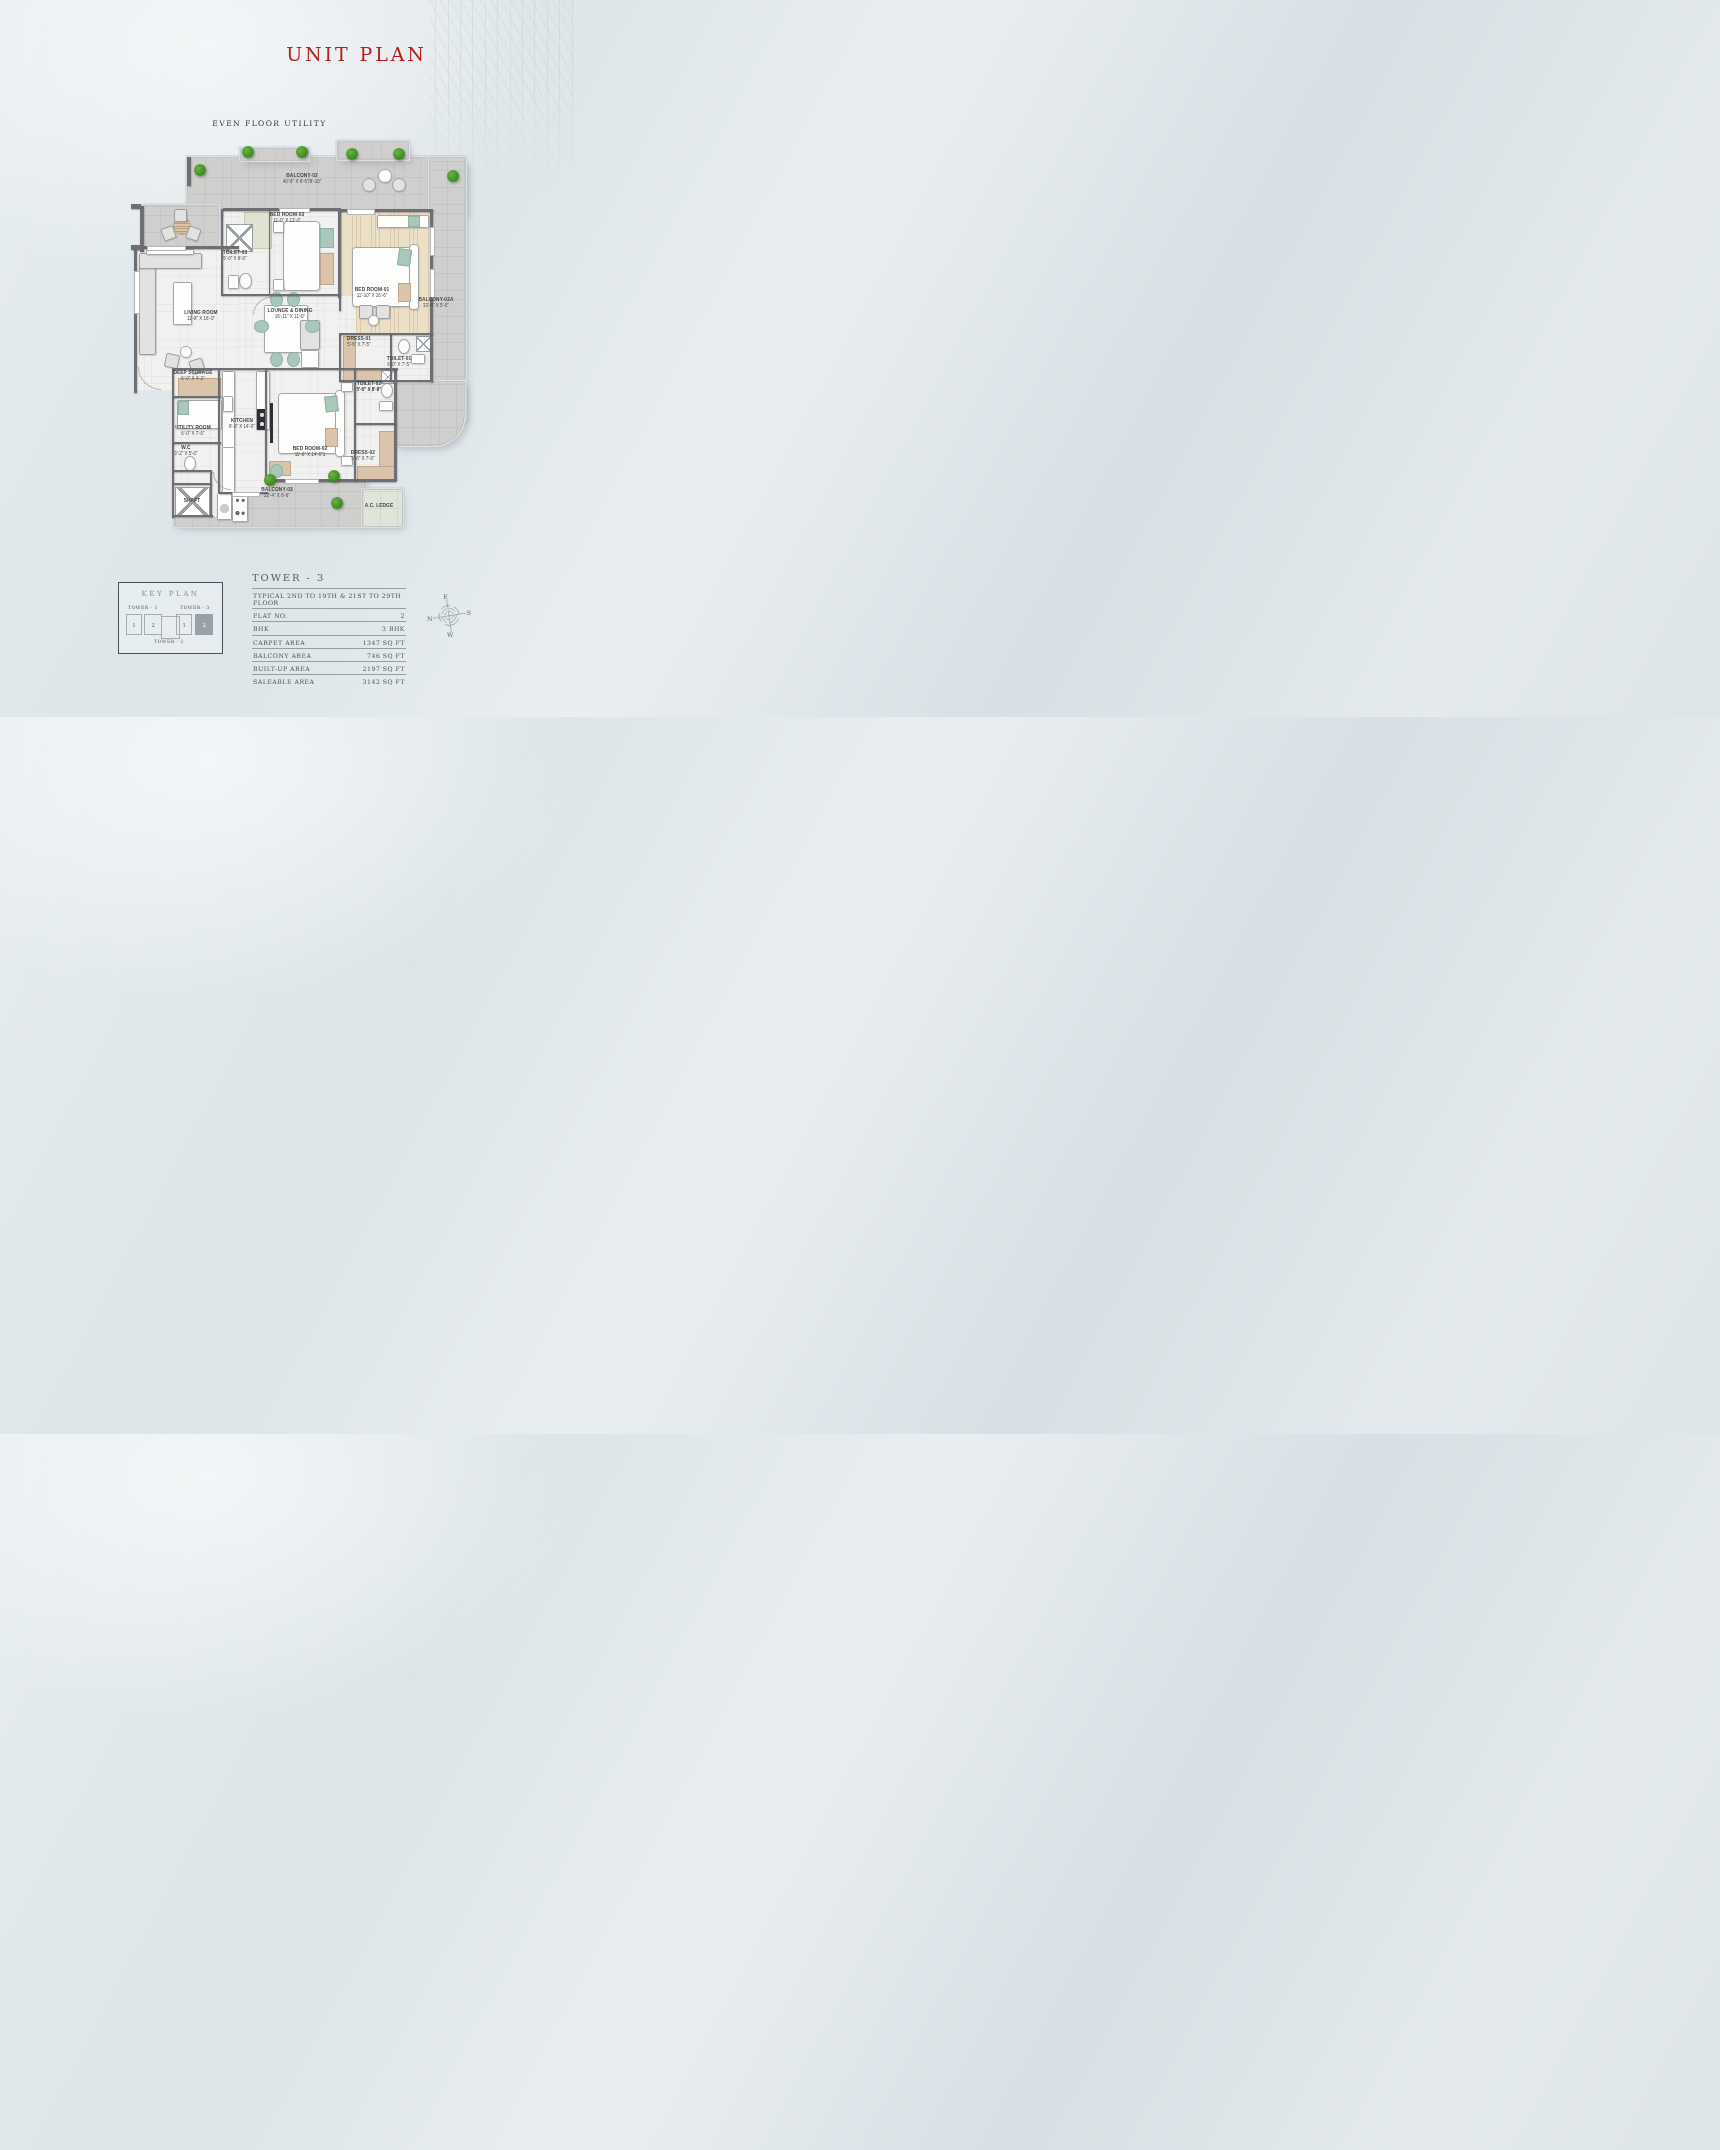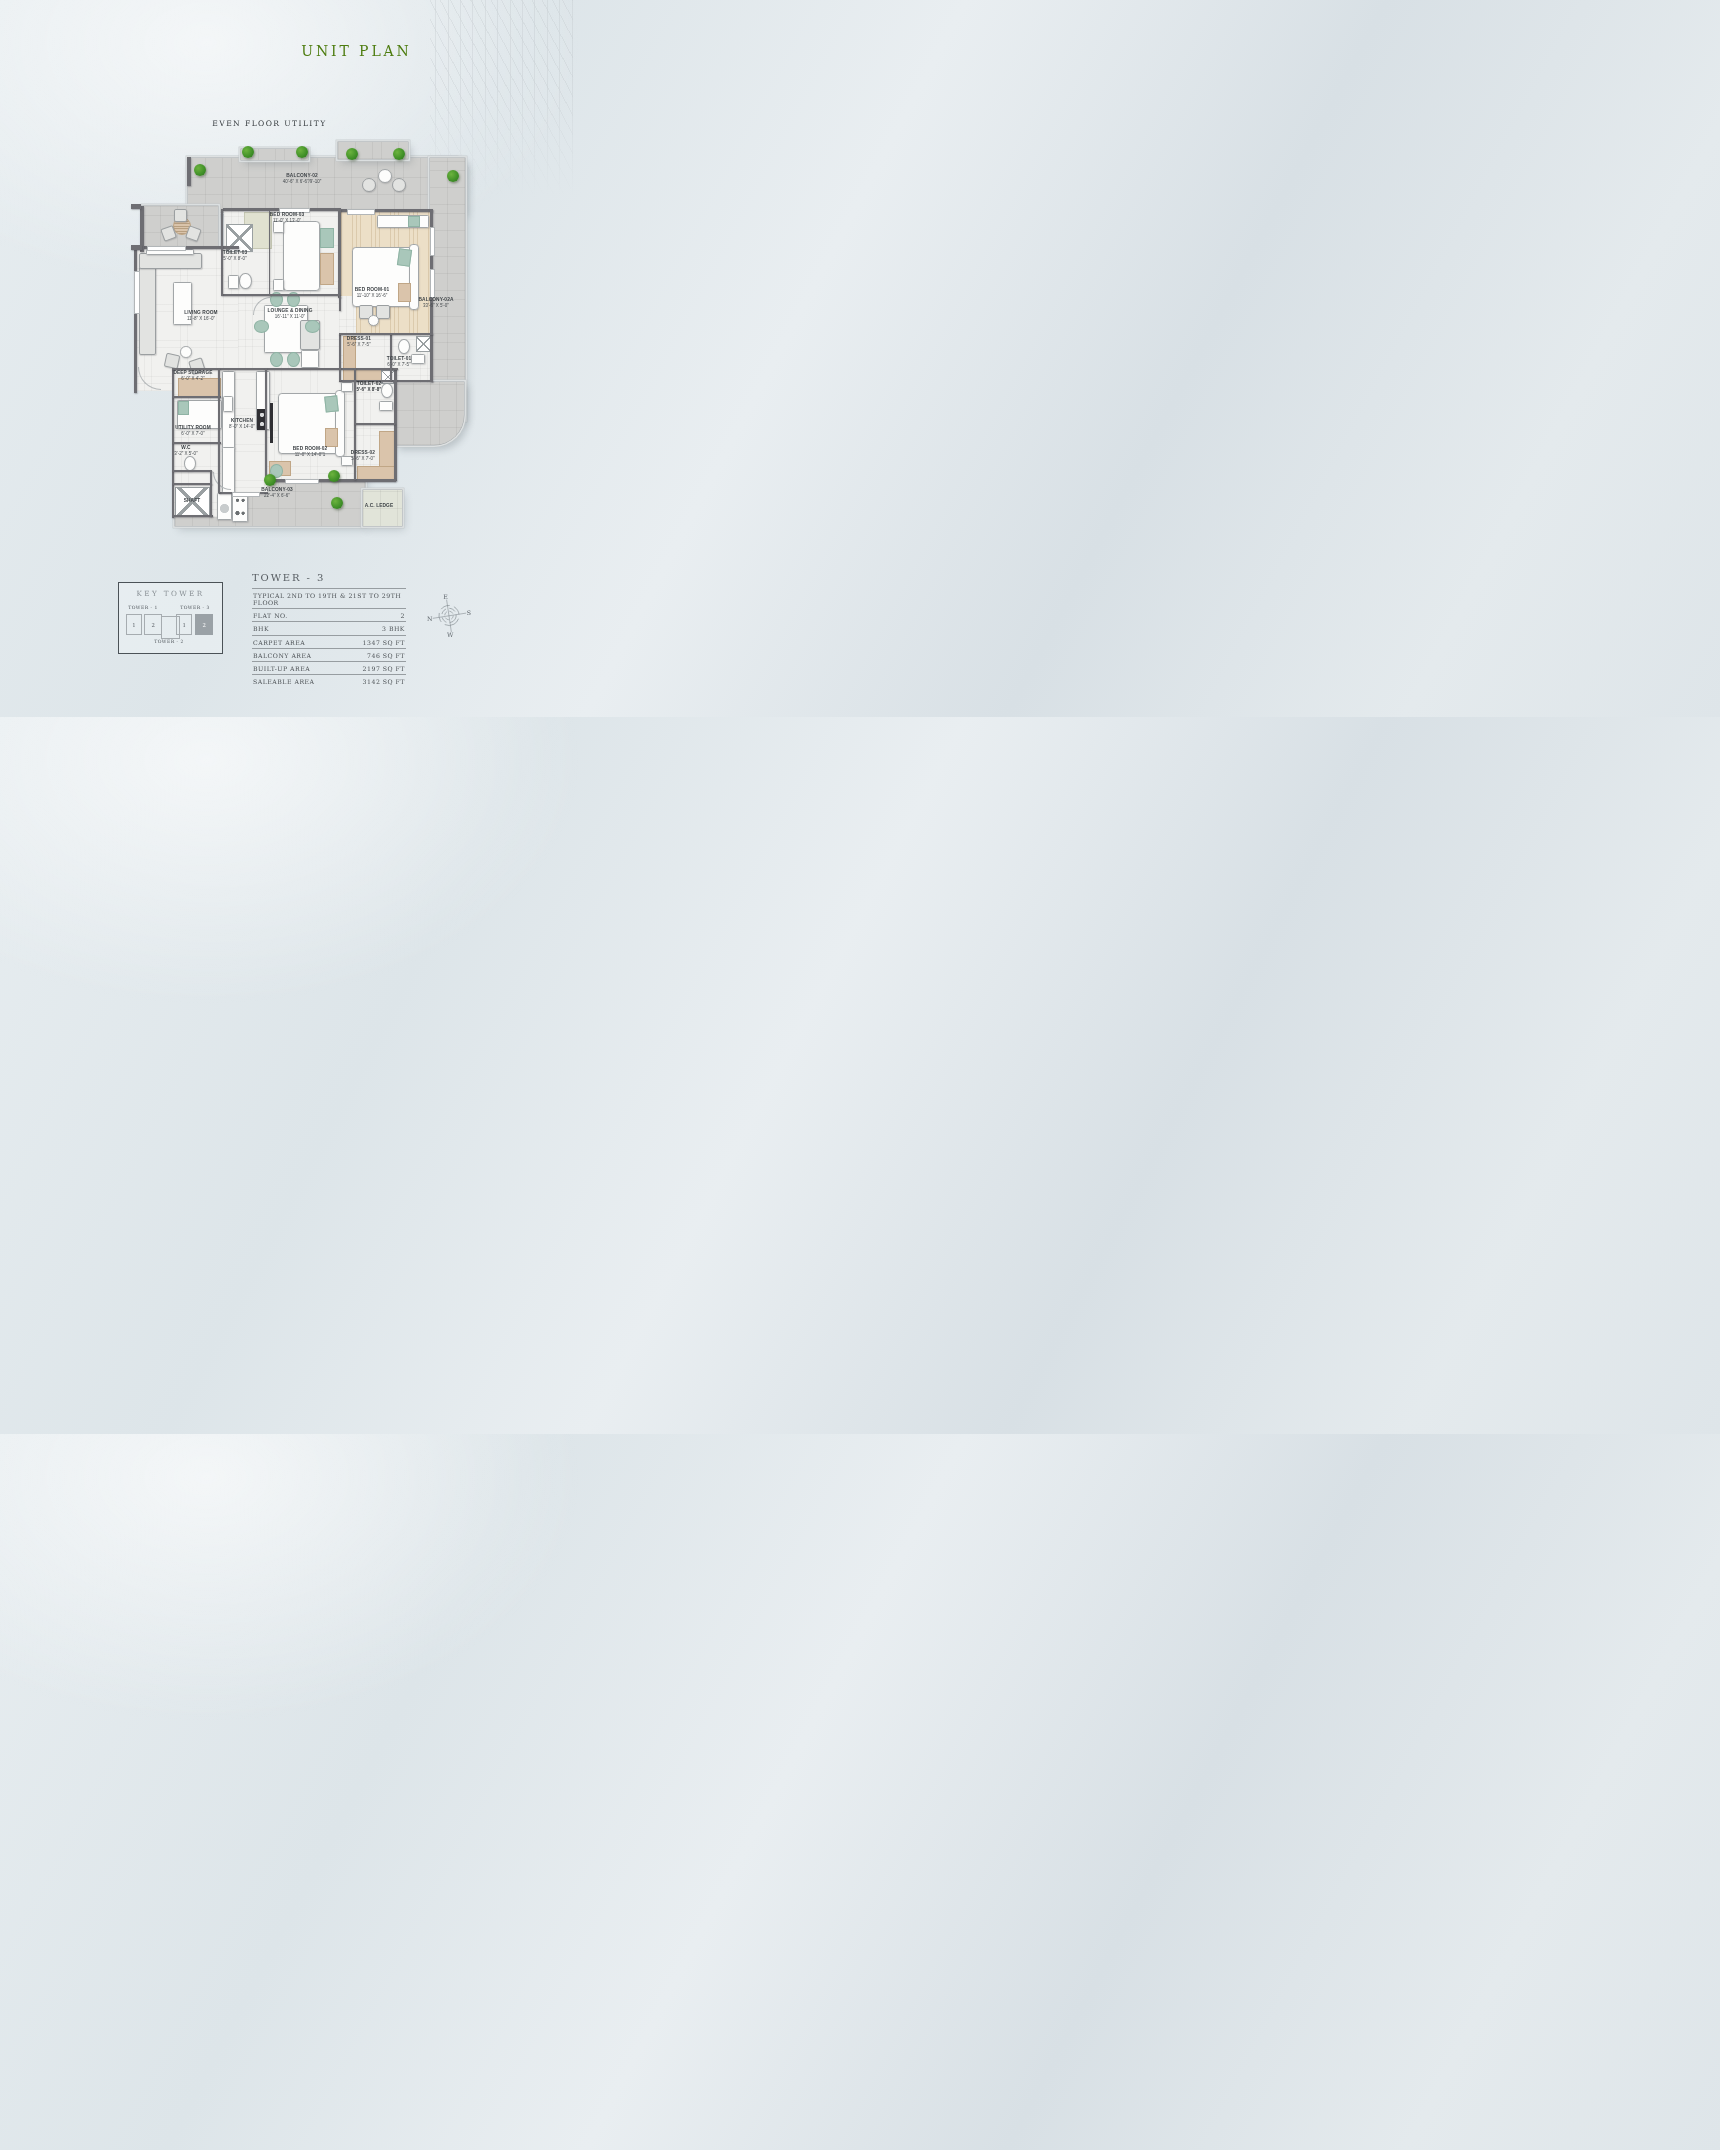--- a/index.html
+++ b/index.html
@@ -15,21 +15,21 @@
   
   #pattern{
     left:430px;top:0;width:143px;height:210px;opacity:.65;
     background-image:
       repeating-linear-gradient(90deg, transparent 0 5.3px, rgba(193,199,203,.55) 5.3px 6.2px, transparent 6.2px 12.4px),
       repeating-linear-gradient(62deg, transparent 0 8.1px, rgba(193,199,203,.5) 8.1px 9px);
     -webkit-mask:linear-gradient(to bottom,#000 40%,transparent 94%);
             mask:linear-gradient(to bottom,#000 40%,transparent 94%);
   }
   
-  #title{left:285px;top:43px;width:143px;text-align:center;font-size:14px;letter-spacing:2.9px;color:#4d7c0f}
+  #title{left:285px;top:43px;width:143px;text-align:center;font-size:19px;letter-spacing:2.9px;color:#b91c1c}
   #evenfloor{left:198px;top:119px;width:143px;text-align:center;font-size:7.6px;letter-spacing:1.4px;color:#3b4044}
   
   #plan{left:119px;top:130px;width:354px;height:401px}
   .btile{background-color:#cfcfcd;background-image:
       repeating-linear-gradient(0deg,rgba(110,110,108,.10) 0 0.5px,transparent 0.5px 8.6px),
       repeating-linear-gradient(90deg,rgba(110,110,108,.10) 0 0.5px,transparent 0.5px 8.6px);
       box-shadow:0 0 0 0.5px #a6abad,0 0 0 1.9px rgba(255,255,255,.45),0 0 0 2.4px #c3c9cb,3.3px 4.3px 7.6px rgba(90,100,108,.28)}
   .tile{background-color:#f1f1ef;background-image:
       repeating-linear-gradient(0deg,rgba(130,130,128,.08) 0 0.5px,transparent 0.5px 7.2px),
       repeating-linear-gradient(90deg,rgba(130,130,128,.08) 0 0.5px,transparent 0.5px 7.2px)}
@@ -312,21 +312,21 @@
   <div class="rlabel" style="left:158px;top:357px">
       <div class="rname">BALCONY-03</div>
       <div class="rdims">22'-4" X 6'-6"</div>
     </div>
   <div class="rlabel" style="left:260px;top:373px">
       <div class="rname">A.C. LEDGE</div>
     </div>
 </div>
 
 <div class="abs" id="keyplan">
-  <div class="kp-title display">KEY TOWER</div>
+  <div class="kp-title display">KEY PLAN</div>
   <div class="kp-t display" style="left:24px;top:22px">TOWER - 1</div>
   <div class="kp-t display" style="left:76px;top:22px">TOWER - 3</div>
   <div class="kp-t display" style="left:50px;top:56px">TOWER - 2</div>
   <div class="kp-u" style="left:6.7px;top:31px;width:14.3px;height:19px">1</div>
   <div class="kp-u" style="left:25px;top:31px;width:16.2px;height:19px">2</div>
   <div class="kp-u" style="left:42px;top:33px;width:17px;height:21px"></div>
   <div class="kp-u" style="left:57px;top:31px;width:14.3px;height:19px">1</div>
   <div class="kp-u fill" style="left:76px;top:31px;width:16.2px;height:19px">2</div>
 </div>
 

